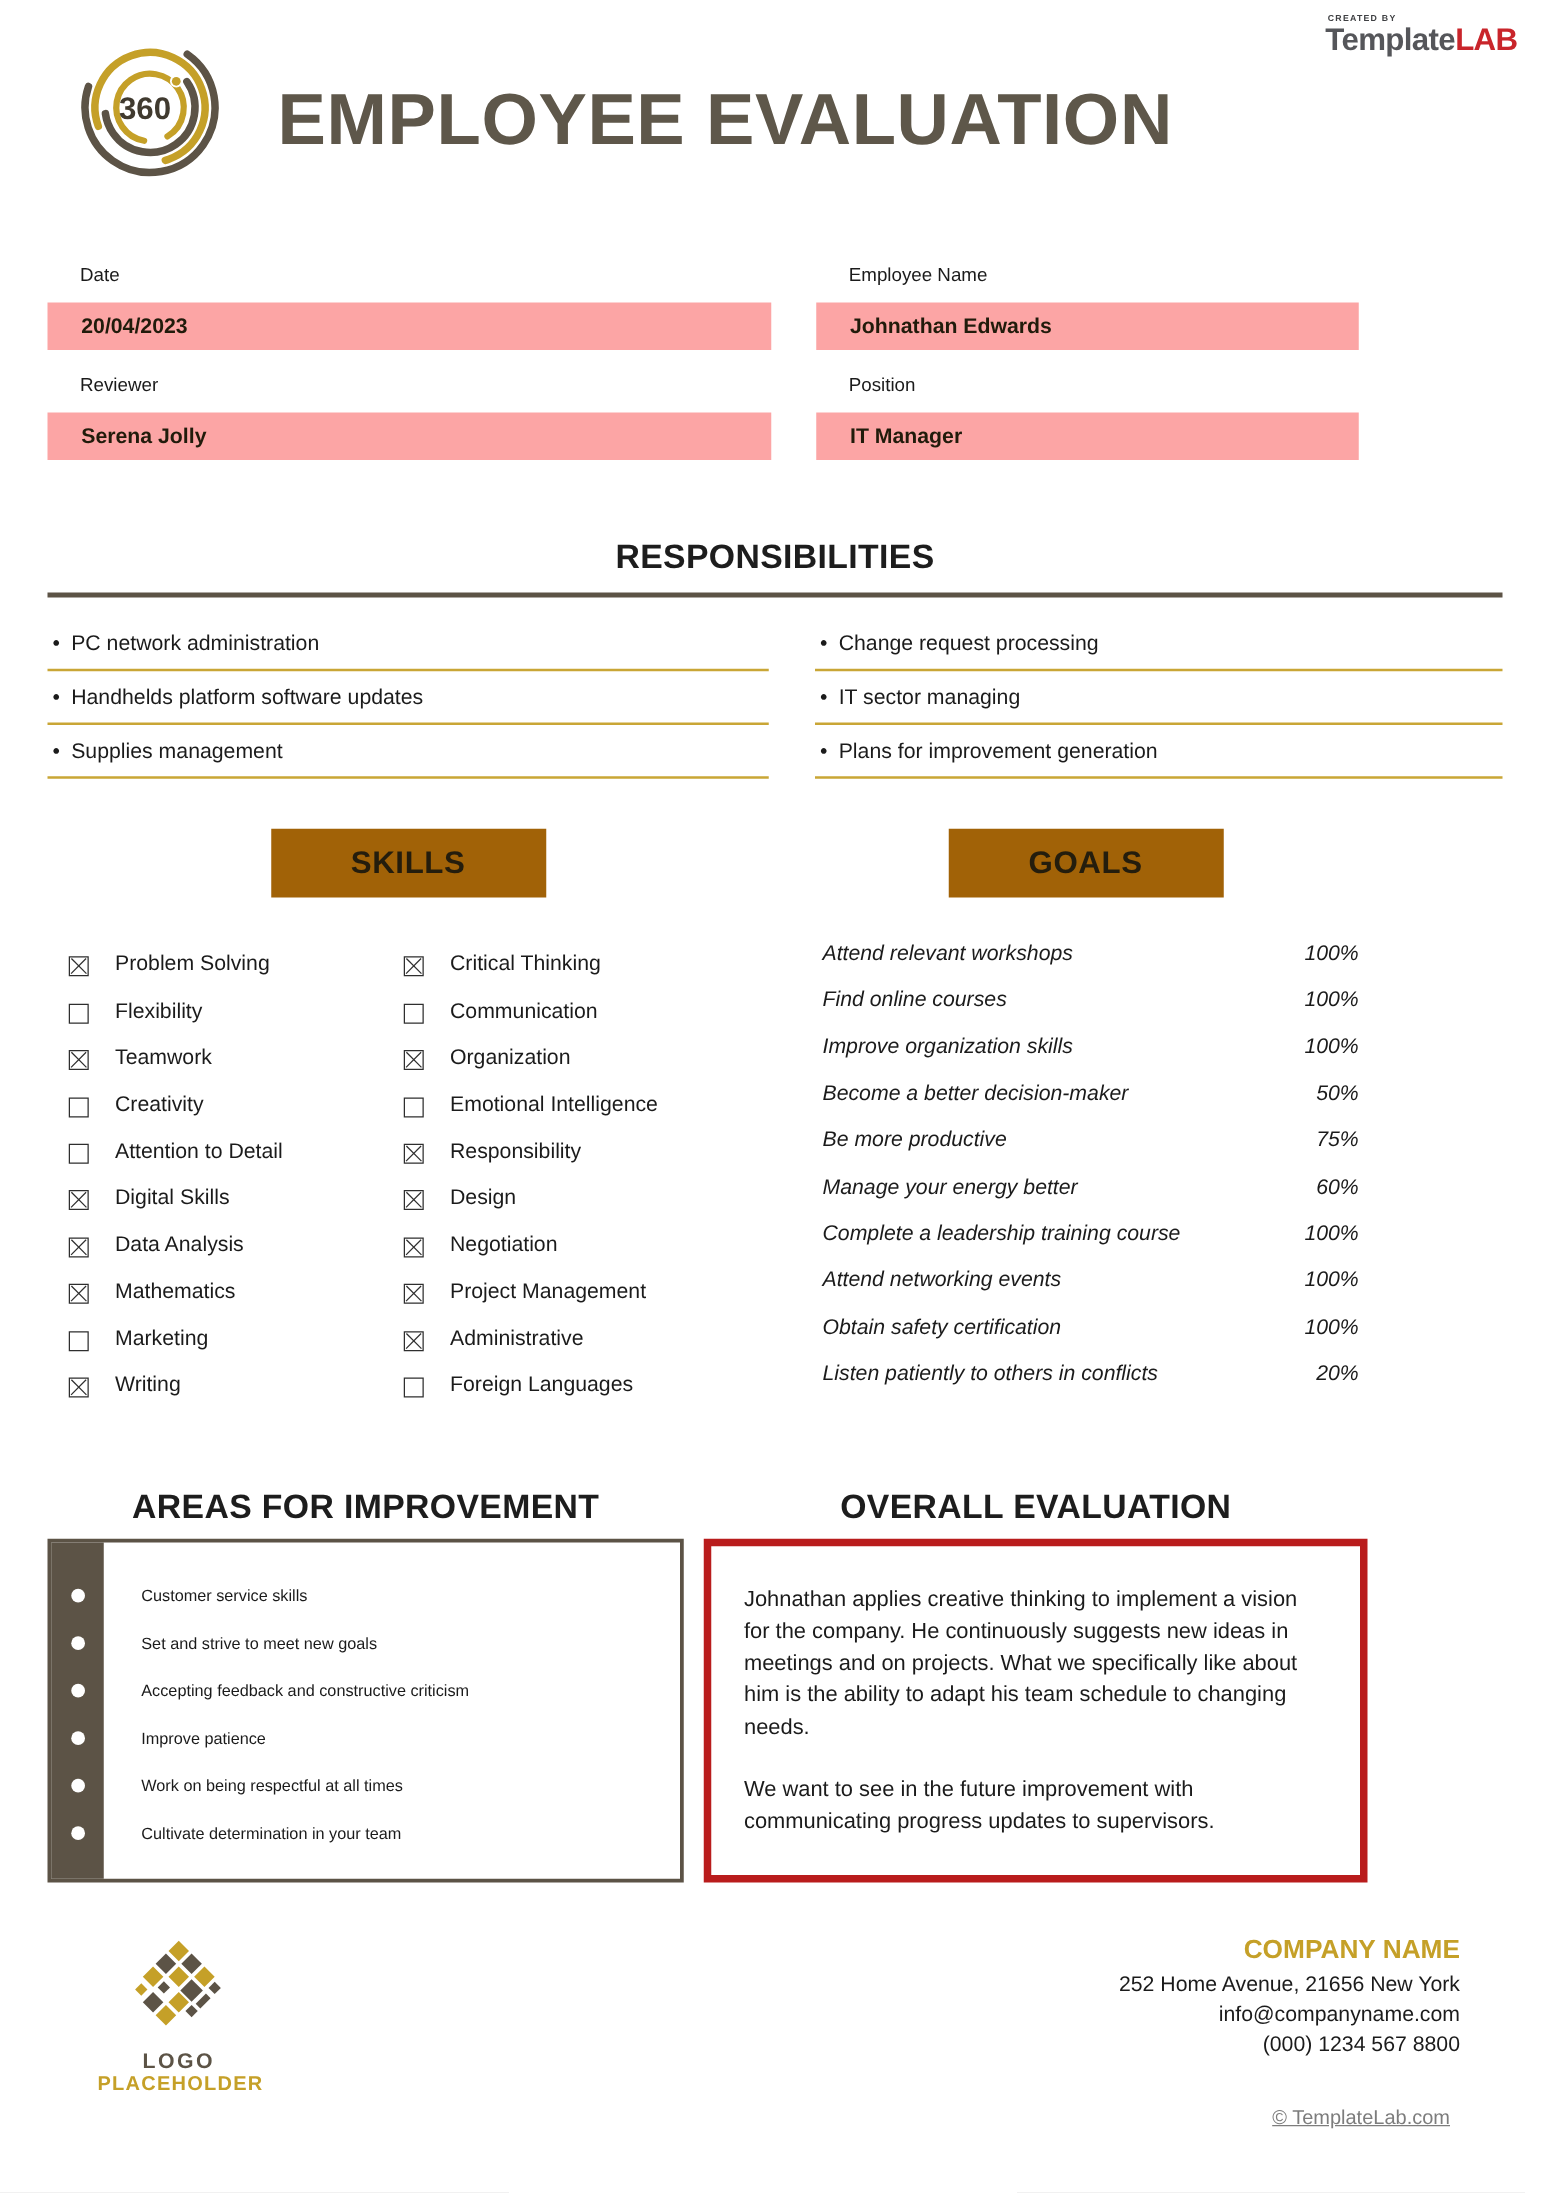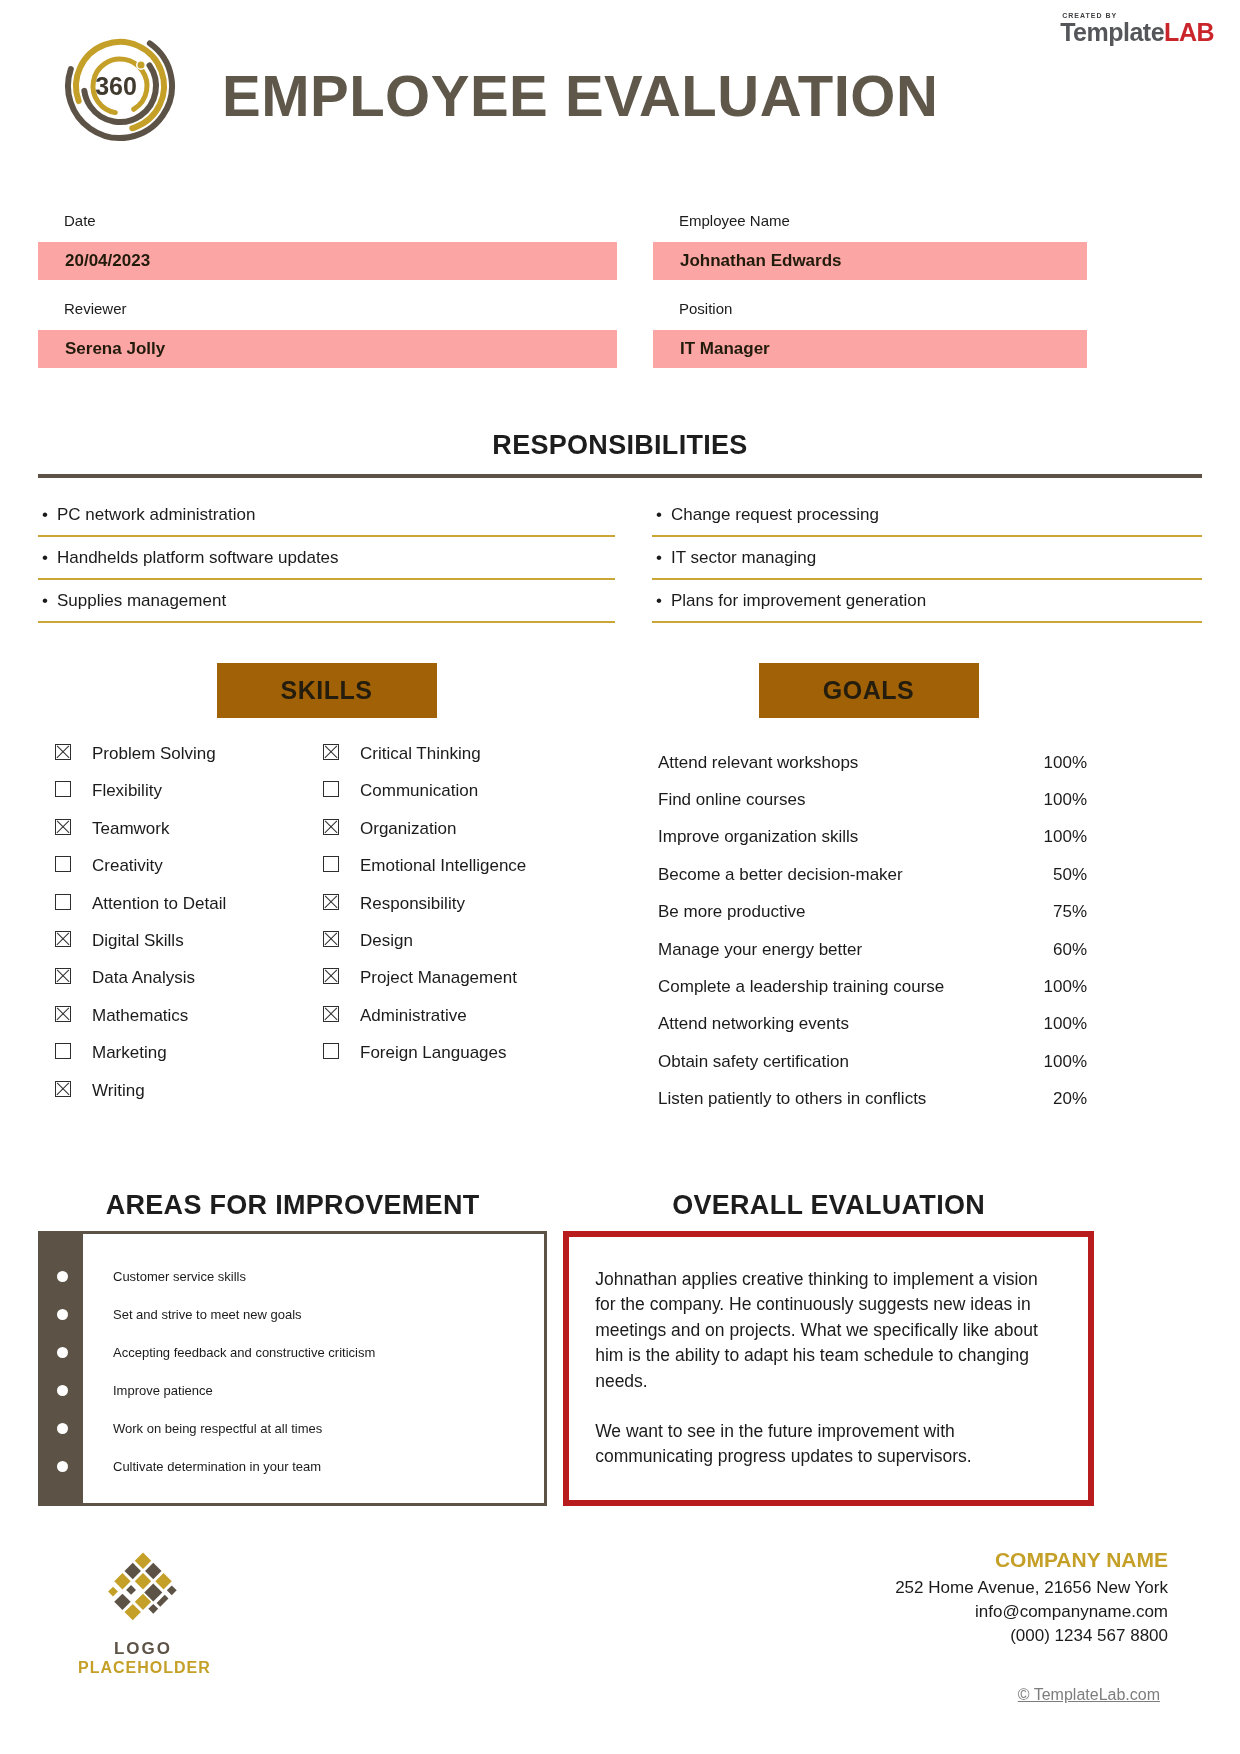--- a/index.html
+++ b/index.html
@@ -36,28 +36,28 @@
   .resp-item .dot{font-size:17px;margin-right:9px;}
   
   .mid{position:absolute;left:38px;top:660px;width:1164px;display:flex;}
   .mid-left{width:577px;margin-right:35px;}
   .mid-right{width:437px;}
   .badge{height:55px;width:220px;margin:3px auto 0 auto;background:#a16207;display:flex;align-items:center;justify-content:center;}
   .badge span{font-size:25px;font-weight:700;color:#241d0d;letter-spacing:0.5px;}
   .skills-grid{display:flex;margin-top:26px;}
   .skill-col{list-style:none;margin:0;padding:0 0 0 17px;width:268px;}
   .skill-col.second{width:275px;padding-left:0;}
-  .skill{height:37.4px;display:flex;align-items:flex-start;}
+  .skill{height:37.4px;display:flex;align-items:flex-end;}
   .checkbox{width:16px;height:16px;border:1.6px solid #2e2e2e;position:relative;flex:none;box-sizing:border-box;}
   .checkbox[data-state="checked"]::before,
   .checkbox[data-state="checked"]::after{content:"";position:absolute;top:50%;left:50%;width:17px;height:1.4px;background:#2e2e2e;}
   .checkbox[data-state="checked"]::before{transform:translate(-50%,-50%) rotate(45deg);}
   .checkbox[data-state="checked"]::after{transform:translate(-50%,-50%) rotate(-45deg);}
   .skill-label{font-size:17px;margin-left:21px;white-space:nowrap;}
-  .goal-list{list-style:none;margin:26px 0 0 0;padding:0;}
+  .goal-list{list-style:none;margin:26px 0 0 0;padding:0;font-style:italic;}
   .goal{height:37.4px;display:flex;align-items:center;justify-content:space-between;padding-left:8px;}
   .goal-label{font-size:17px;}
   .goal-progress{font-size:17px;}
   
   .bottom{position:absolute;left:38px;top:1190px;width:1056px;display:flex;}
   .bottom-left{width:564px;margin-right:16px;}
   .bottom-right{width:588px;}
   .bottom .section-h{margin-bottom:10px;}
   .imp-box{box-sizing:border-box;height:275px;border:3px solid #5c5346;position:relative;padding:33px 20px 0 72px;}
   .imp-box::before{content:"";position:absolute;left:0;top:0;bottom:0;width:42px;background:#5c5346;}
@@ -255,20 +255,24 @@
             <li class="skill">
               <span class="checkbox" data-state="checked"></span>
               <span class="skill-label">Responsibility</span>
             </li>
 
             <li class="skill">
               <span class="checkbox" data-state="checked"></span>
               <span class="skill-label">Design</span>
             </li>
 
+            <li class="skill">
+              <span class="checkbox" data-state="checked"></span>
+              <span class="skill-label">Negotiation</span>
+            </li>
 
             <li class="skill">
               <span class="checkbox" data-state="checked"></span>
               <span class="skill-label">Project Management</span>
             </li>
 
             <li class="skill">
               <span class="checkbox" data-state="checked"></span>
               <span class="skill-label">Administrative</span>
             </li>

